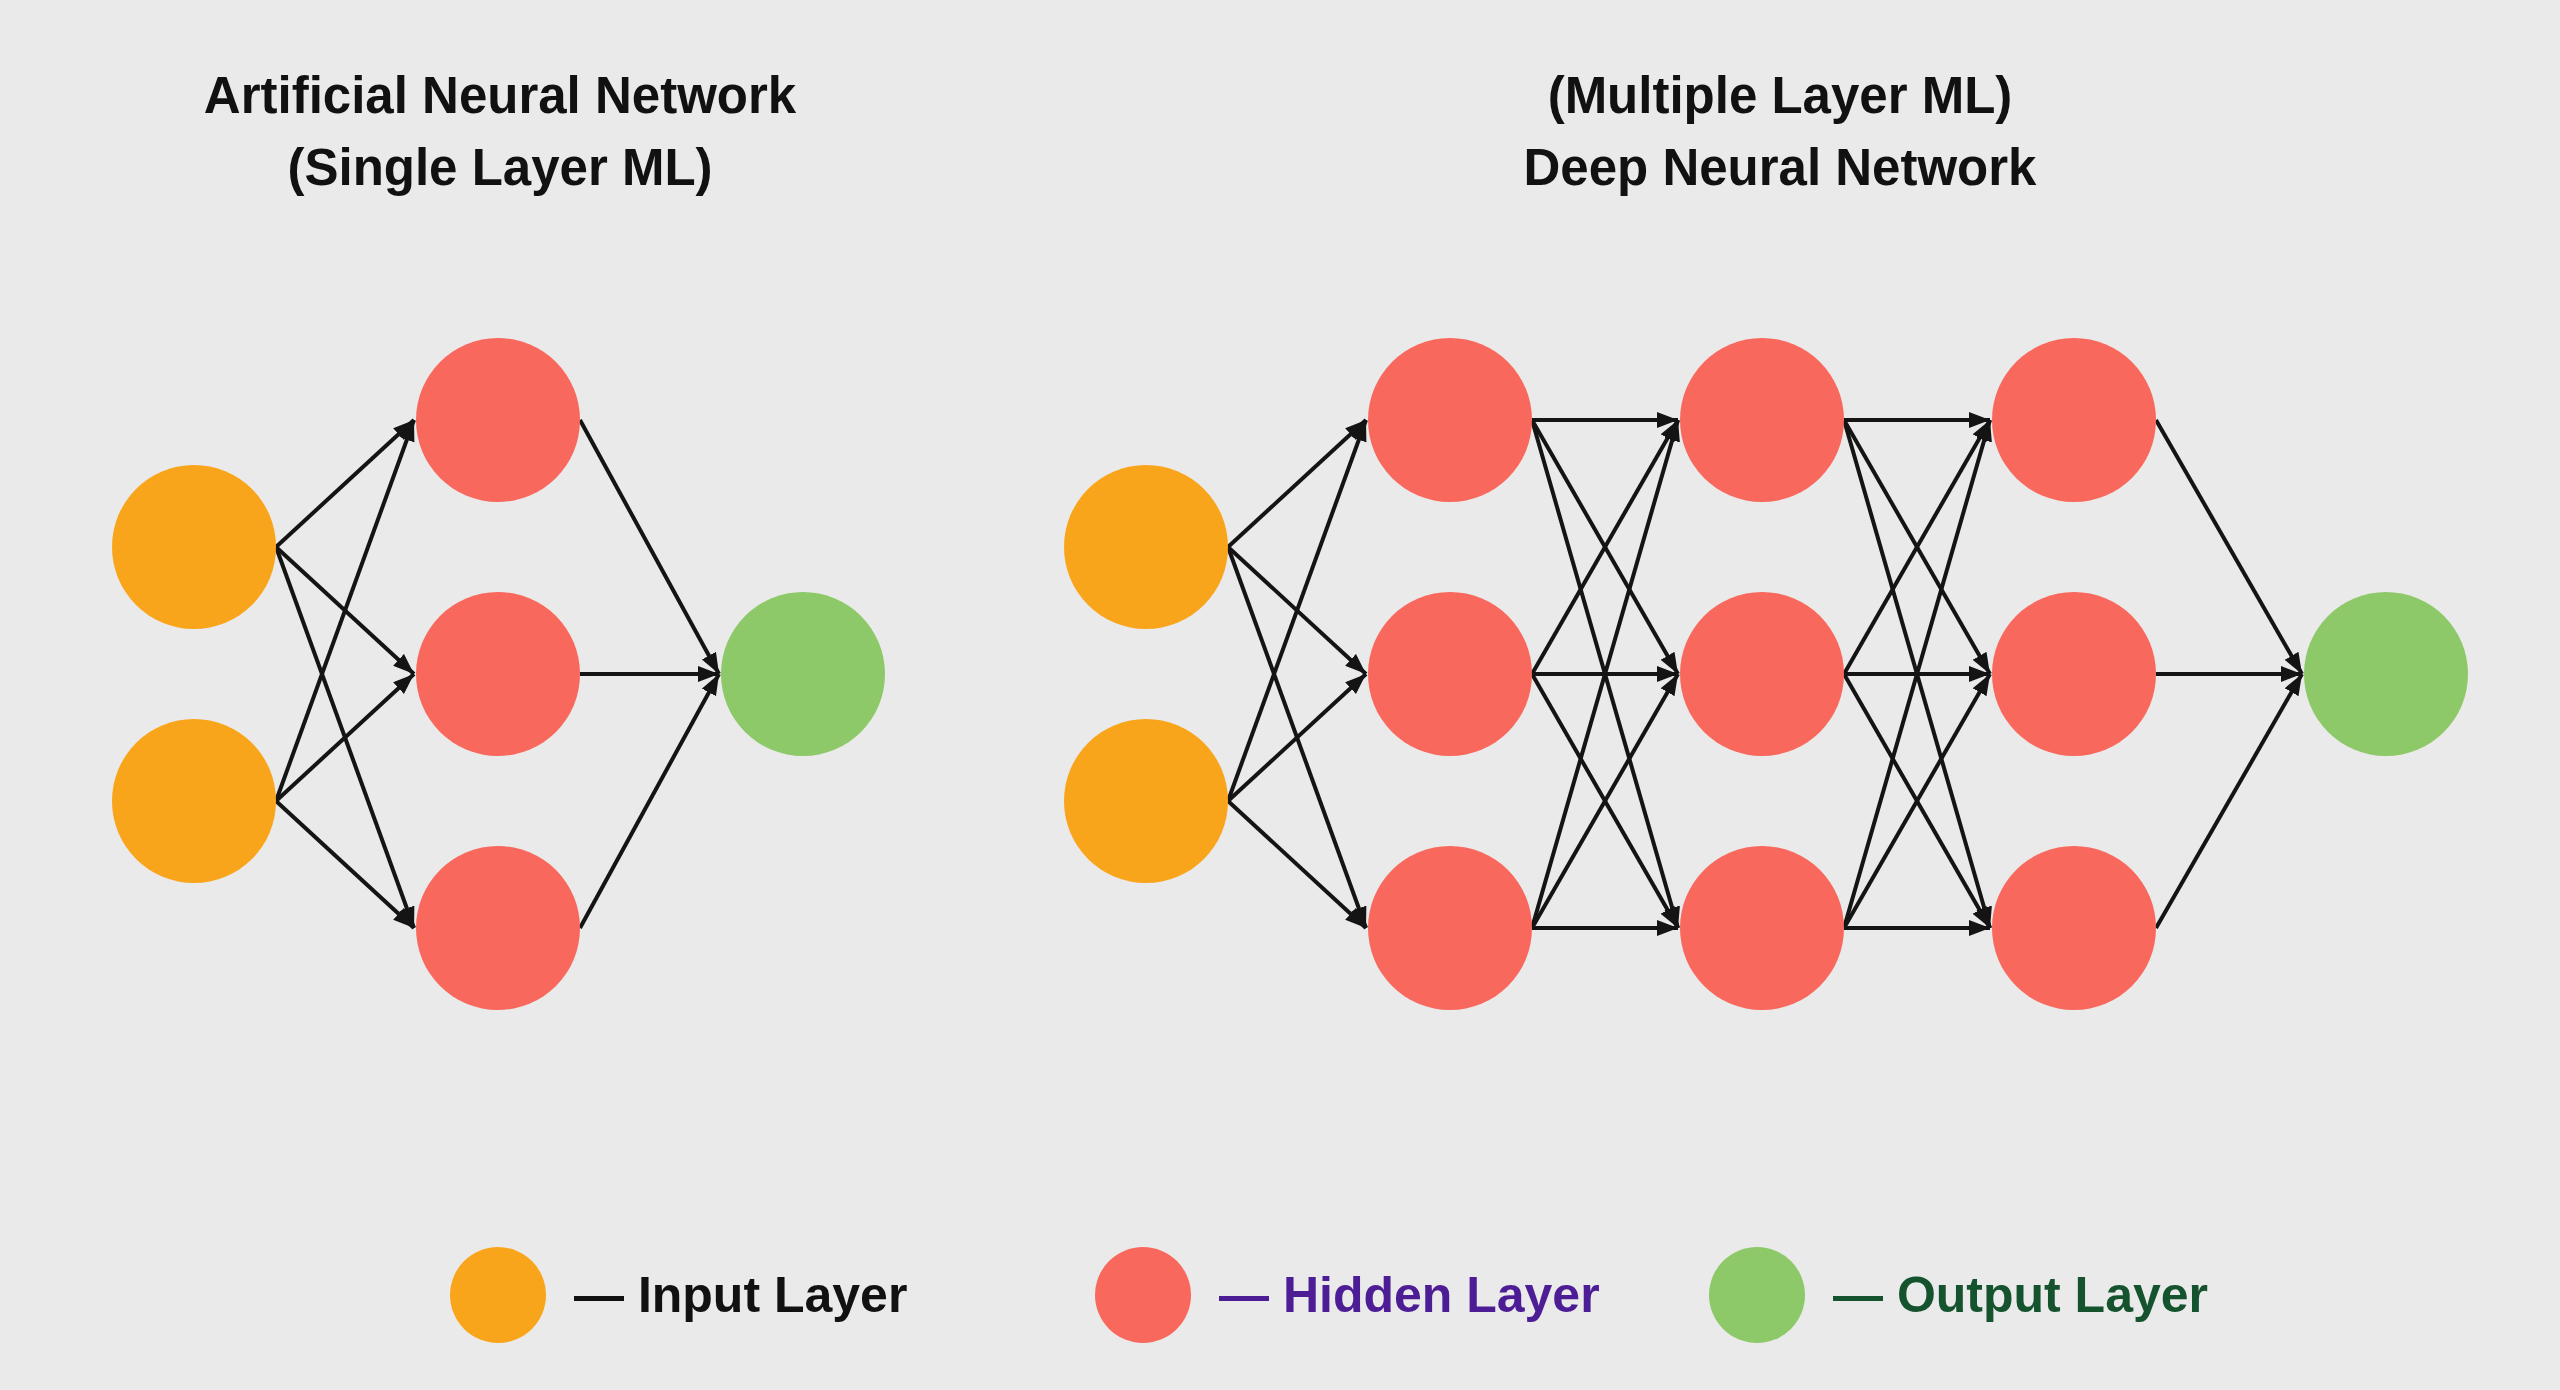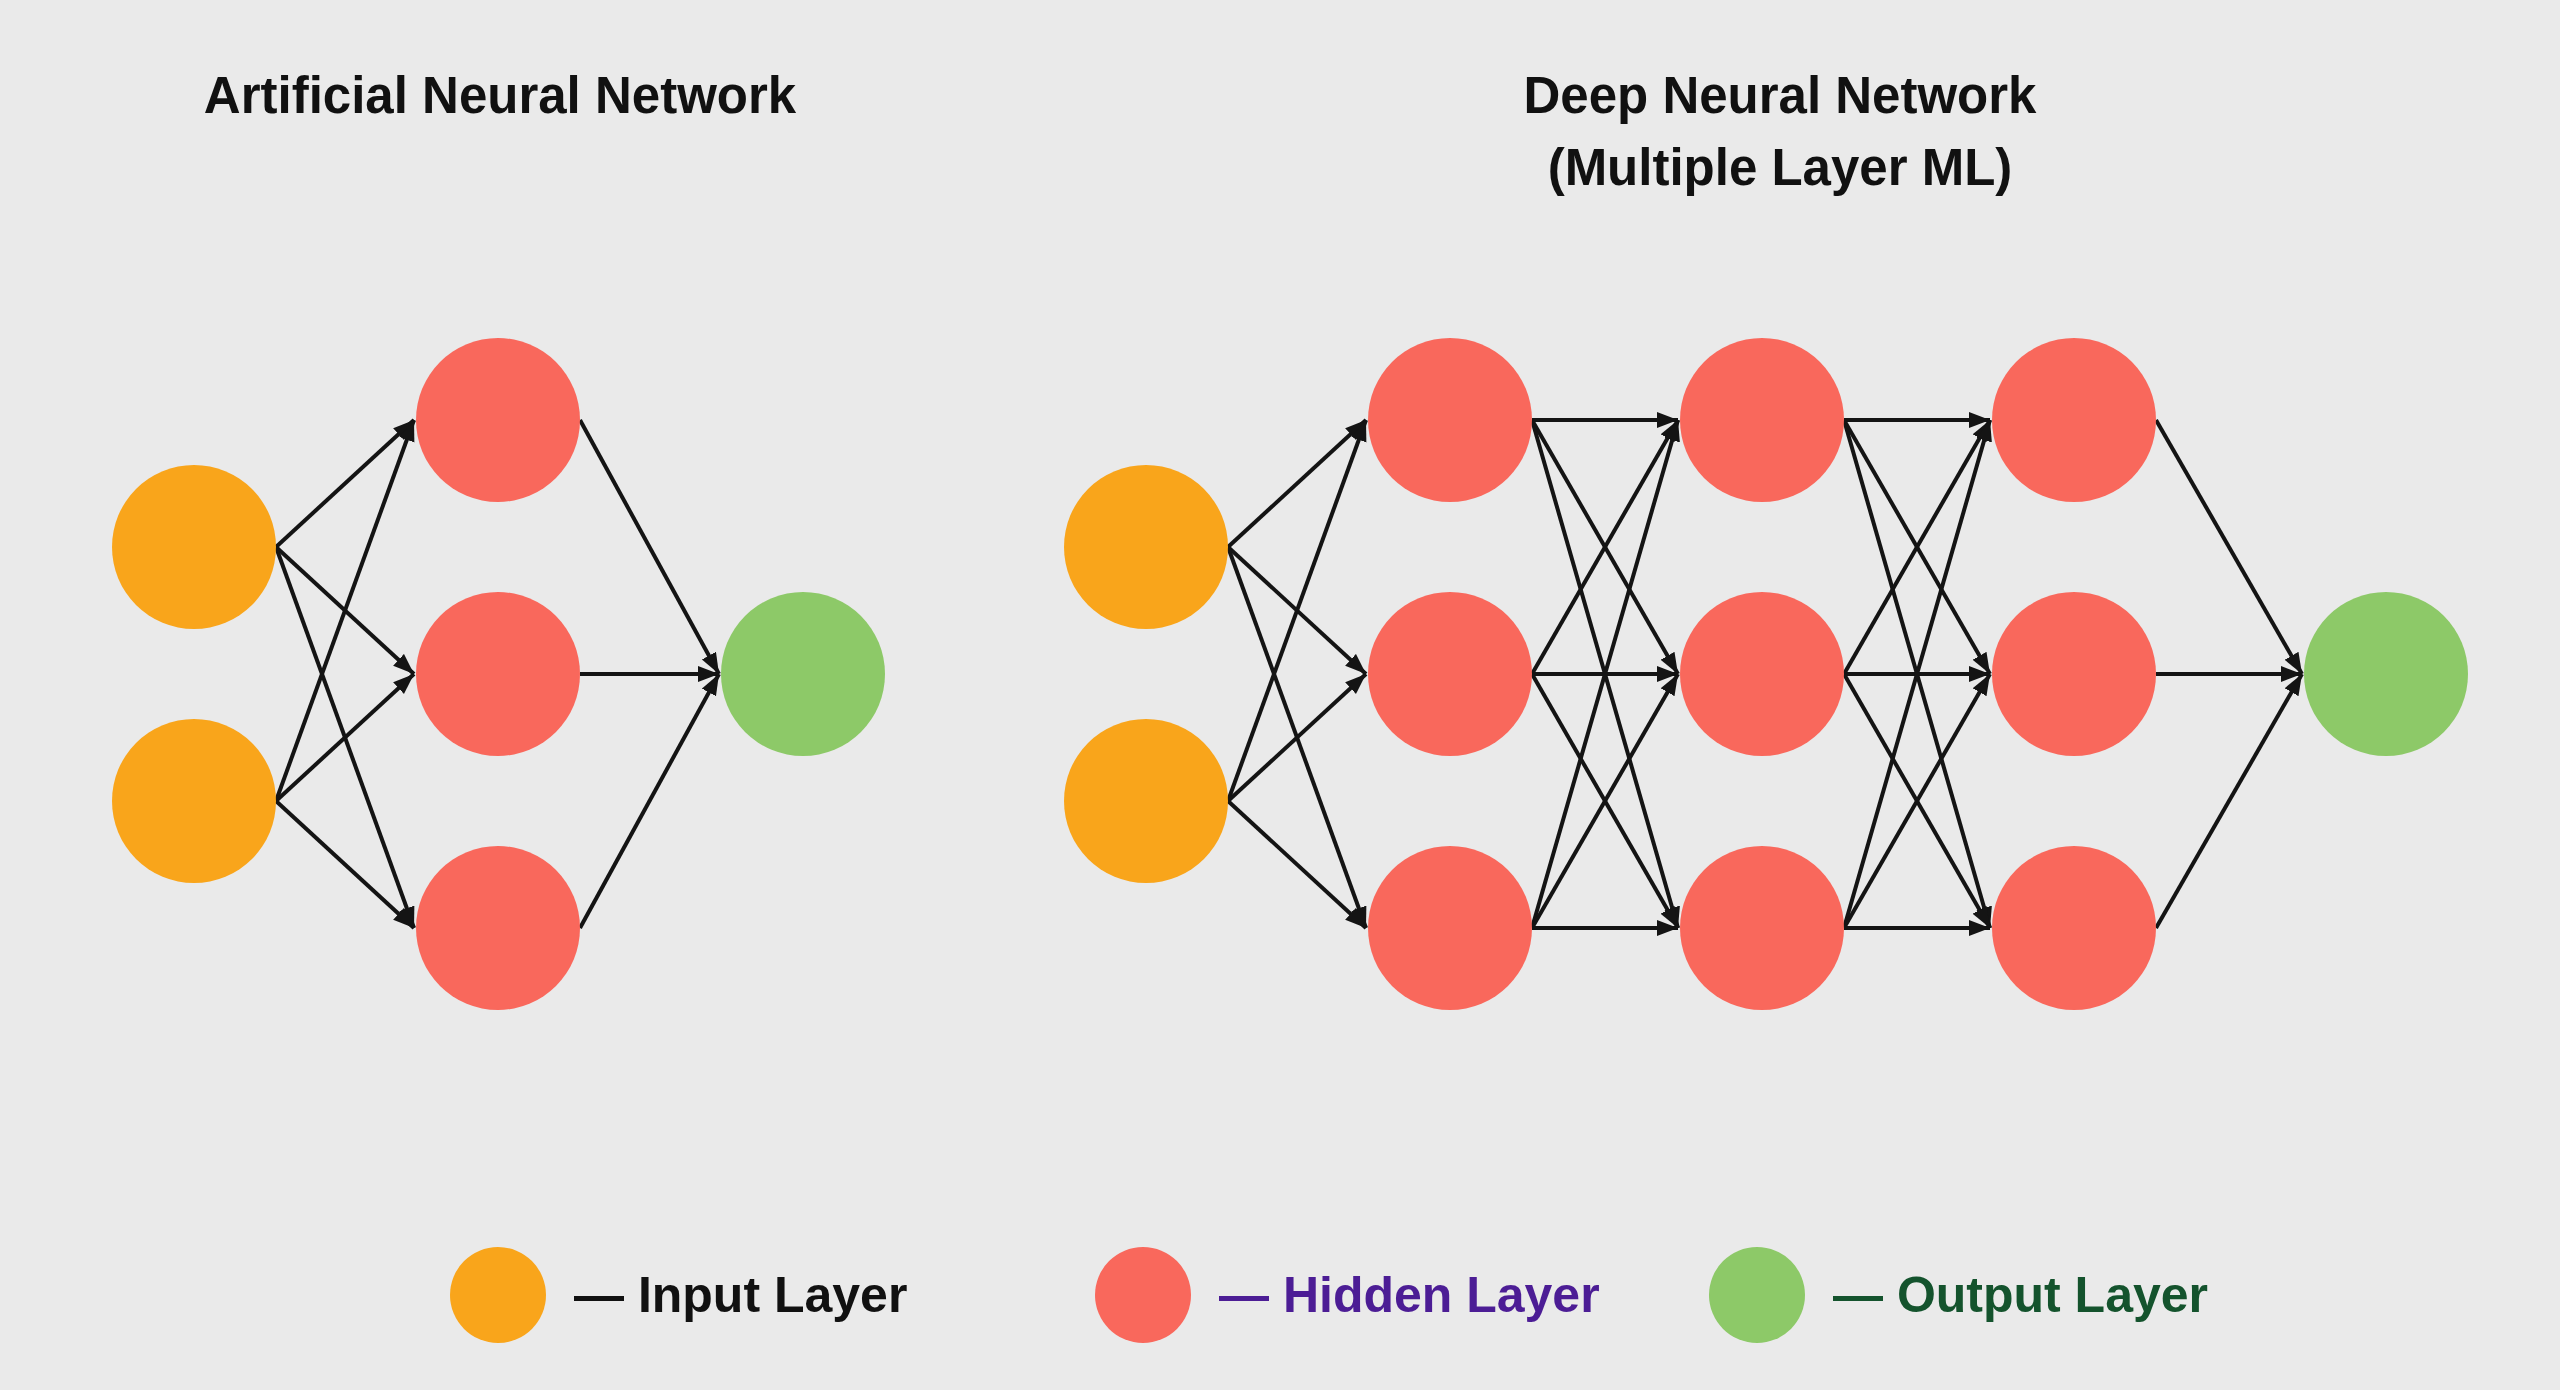--- a/index.html
+++ b/index.html
@@ -109,25 +109,26 @@
       <circle cx="2074" cy="674" r="82" fill="#F9685C"></circle>
       <circle cx="2074" cy="928" r="82" fill="#F9685C"></circle>
       <circle cx="2386" cy="674" r="82" fill="#8DC968"></circle>
       <circle cx="498" cy="1295" r="48" fill="#F9A51B"></circle>
       <circle cx="1143" cy="1295" r="48" fill="#F9685C"></circle>
       <circle cx="1757" cy="1295" r="48" fill="#8DC968"></circle>
     </svg>
 
   <div class="net-title" id="title-0" style="color: rgb(17, 17, 17); left: 500px; top: 60px;">
     <div>Artificial Neural Network</div>
+    <div>(Single Layer ML)</div>
   </div>
 
   <div class="net-title" id="title-1" style="color: rgb(17, 17, 17); left: 1780px; top: 60px;">
+    <div>(Multiple Layer ML)</div>
     <div>Deep Neural Network</div>
-    <div>(Multiple Layer ML)</div>
   </div>
 
   <div>
     <div class="legend-label" id="legend-label-0" style="color: rgb(17, 17, 17); left: 574px; top: 1245px;">— Input Layer</div>
     <div class="legend-label" id="legend-label-1" style="color: #4c1d95; left: 1219px; top: 1245px;">— Hidden Layer</div>
     <div class="legend-label" id="legend-label-2" style="color: #14532d; left: 1833px; top: 1245px;">— Output Layer</div>
   </div>
 
 </div>
 

